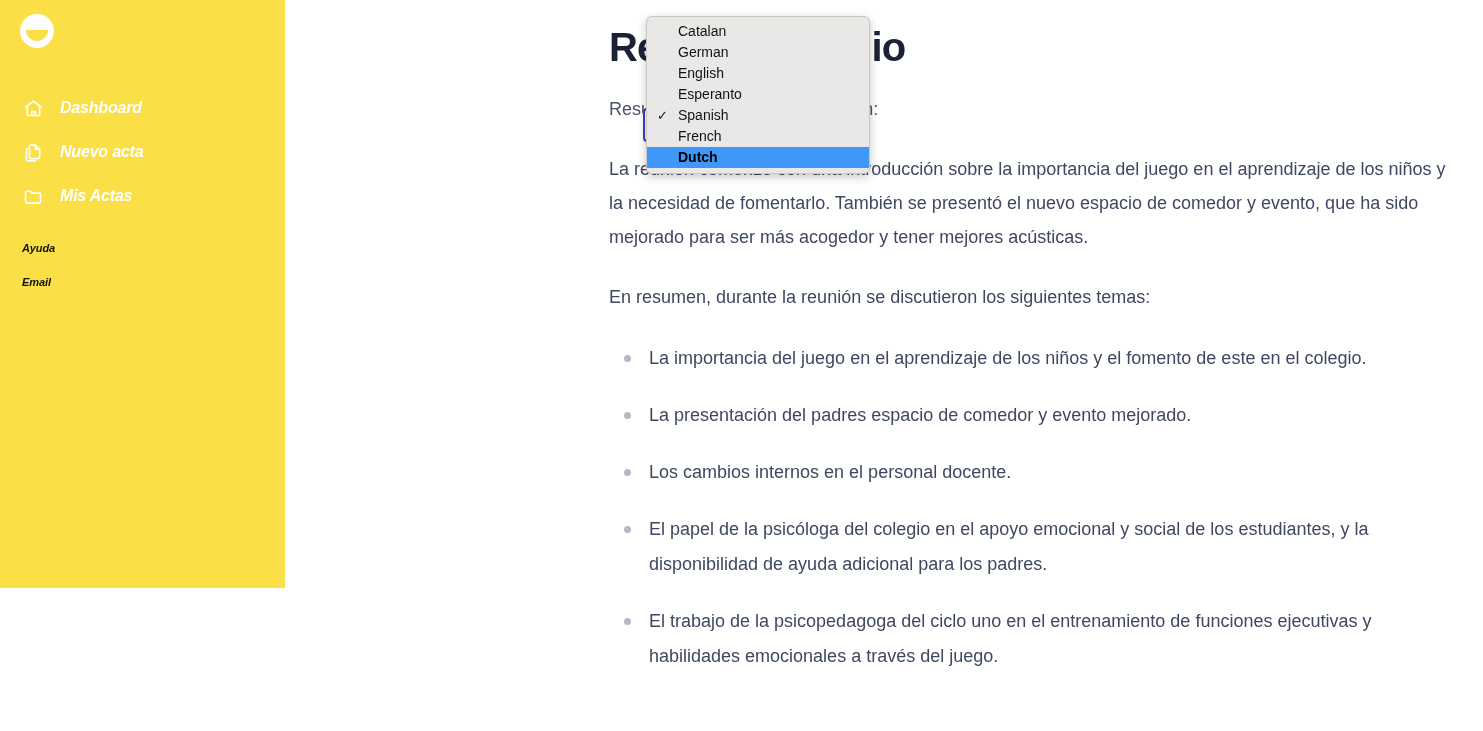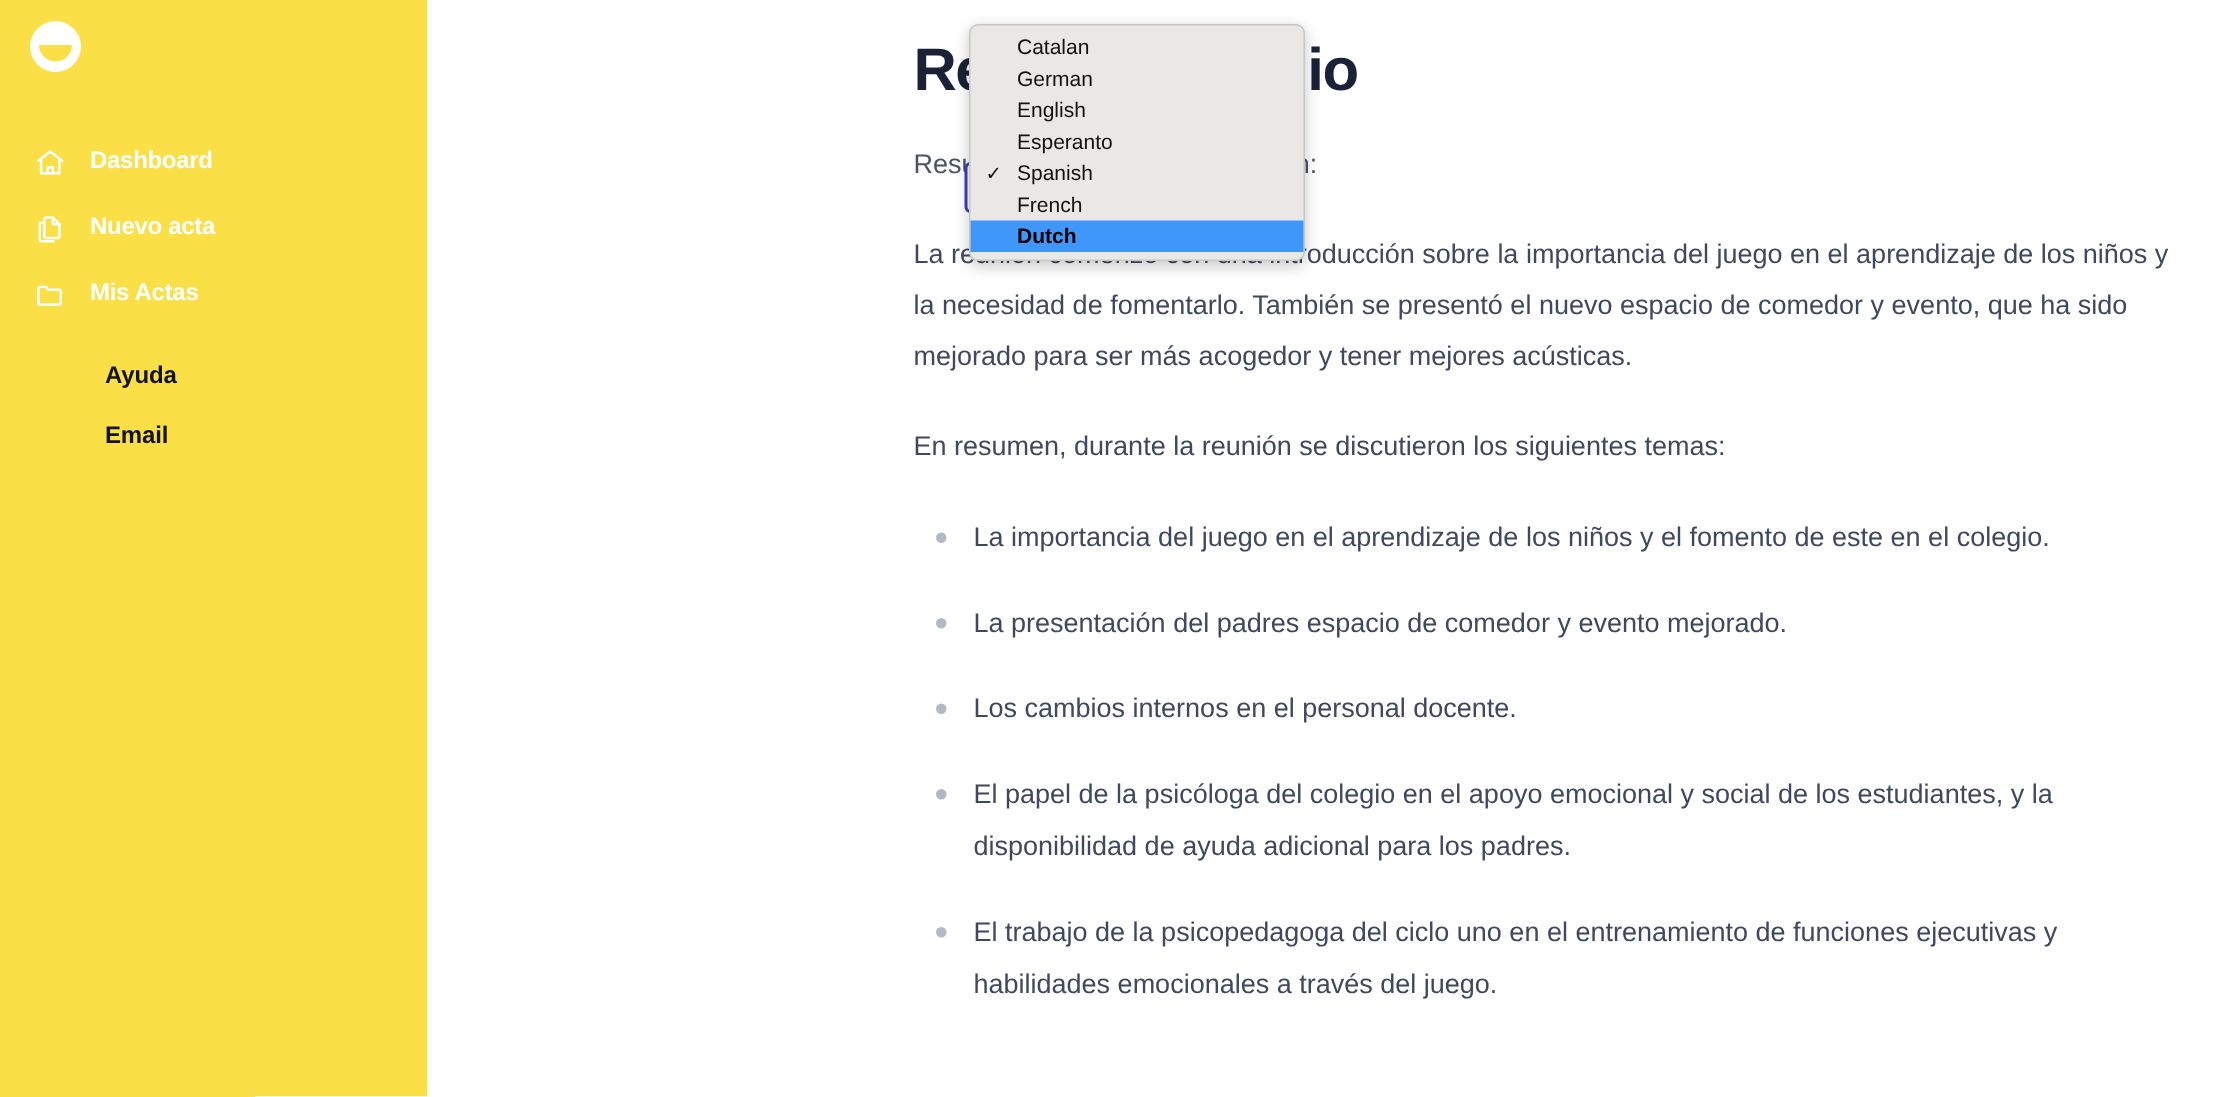--- a/index.html
+++ b/index.html
@@ -16,24 +16,25 @@
     position: relative;
     width: 1483px;
     height: 731px;
     display: flex;
     background: #ffffff;
   }
 
   
   .sidebar {
     width: 285px;
-    height: 731px;
+    height: 588px;
     background: #FBDF47;
     flex: 0 0 285px;
     position: relative;
+    font-style: italic;
   }
 
   .logo-wrap {
     position: absolute;
     left: 20px;
     top: 14px;
     width: 34px;
     height: 34px;
   }
   .logo-circle {
@@ -84,27 +85,26 @@
     letter-spacing: -0.2px;
     white-space: nowrap;
   }
 
   .links {
     position: absolute;
     top: 242px;
     left: 22px;
   }
   .link-item {
-    font-size: 16px;
+    font-size: 11px;
     font-weight: bold;
     color: #121212;
     margin-bottom: 22px;
     cursor: pointer;
     letter-spacing: -0.1px;
-    margin-left: 48px;
   }
 
   
   .main {
     flex: 1 1 auto;
     position: relative;
     height: 731px;
     background: #ffffff;
     overflow: hidden;
   }

